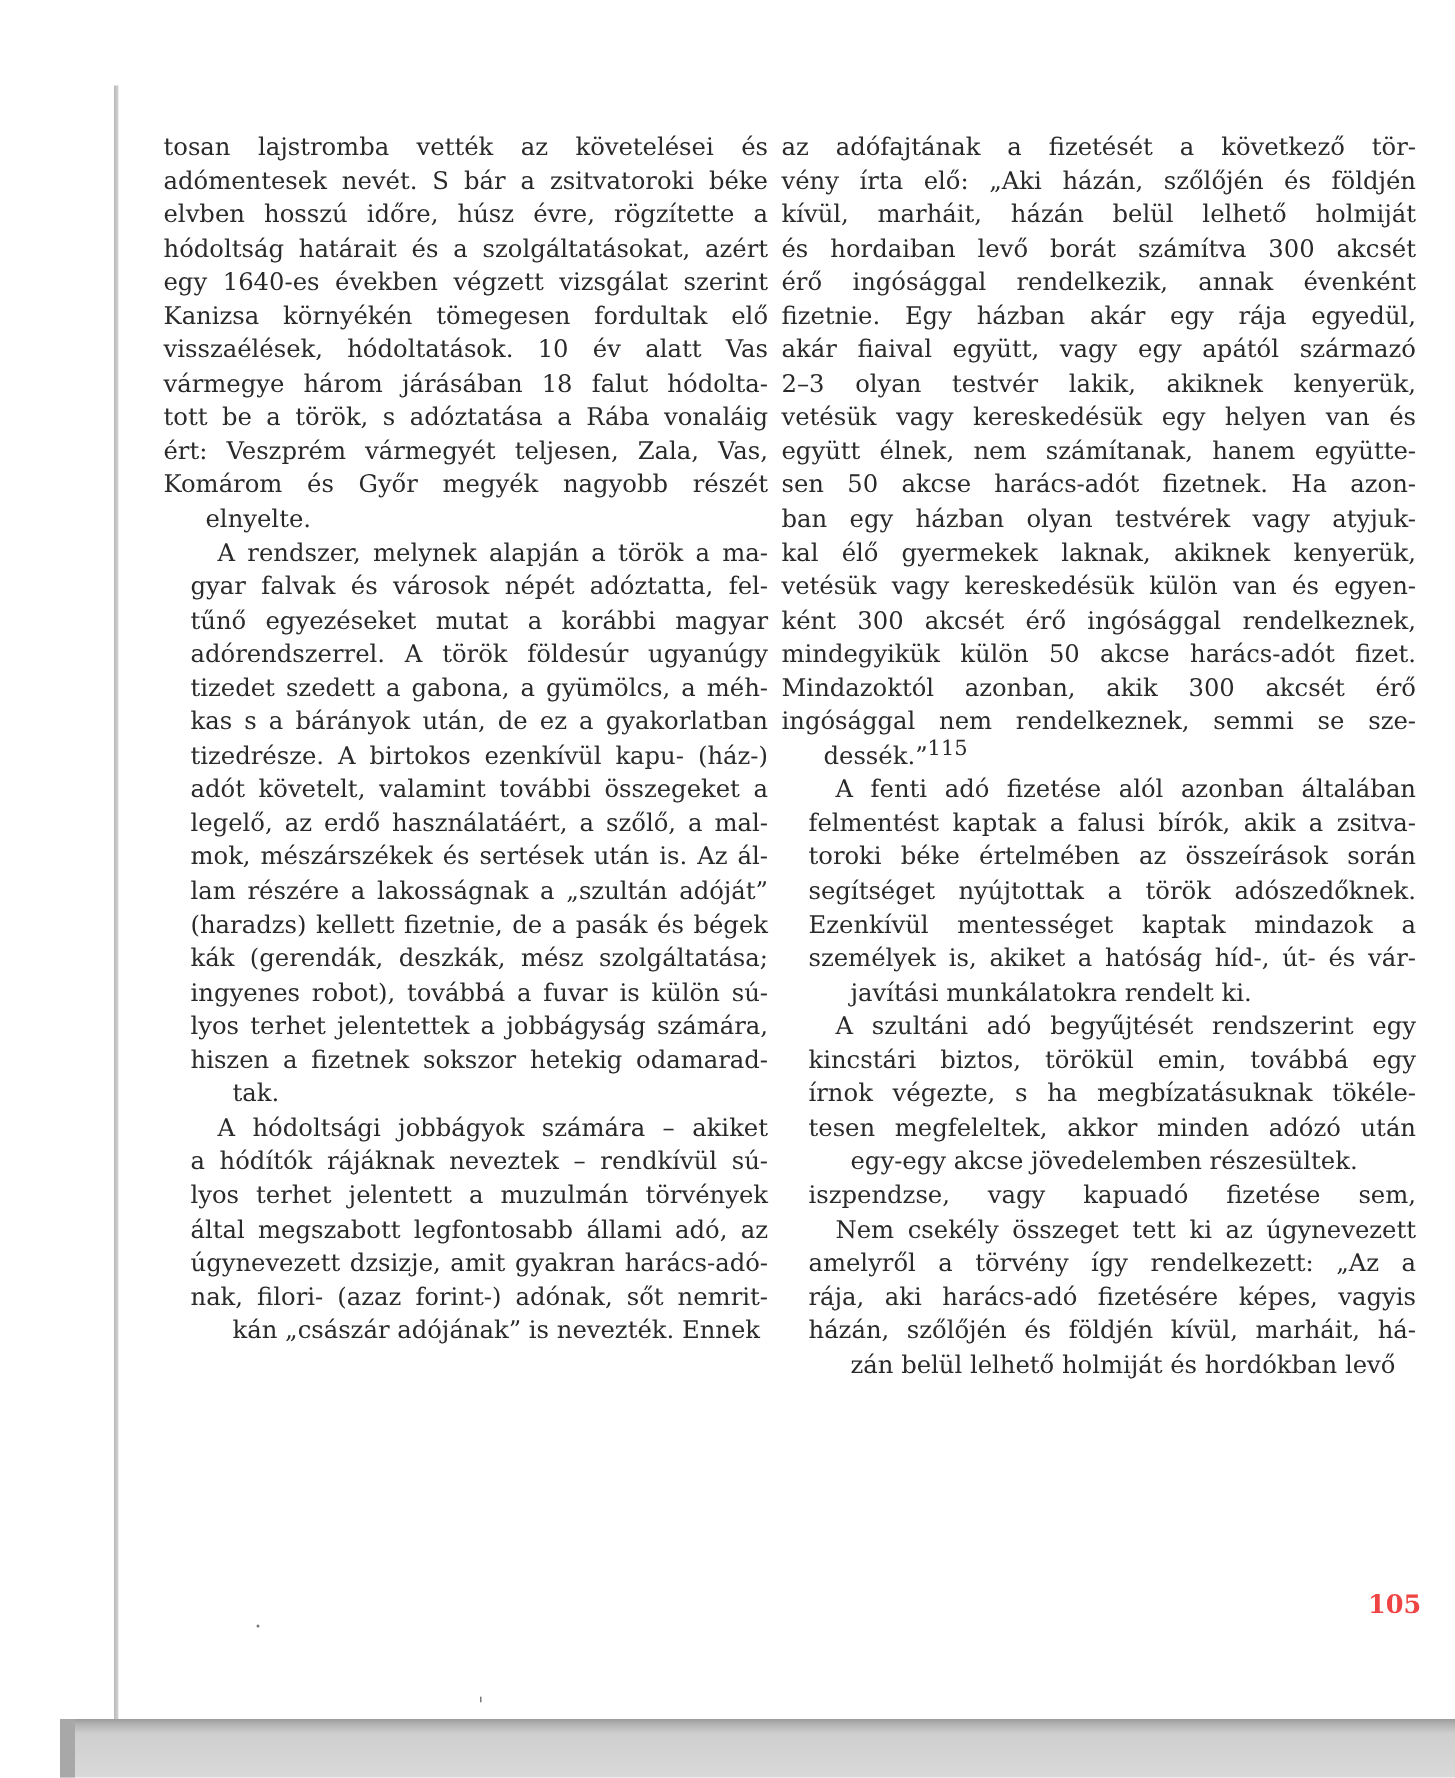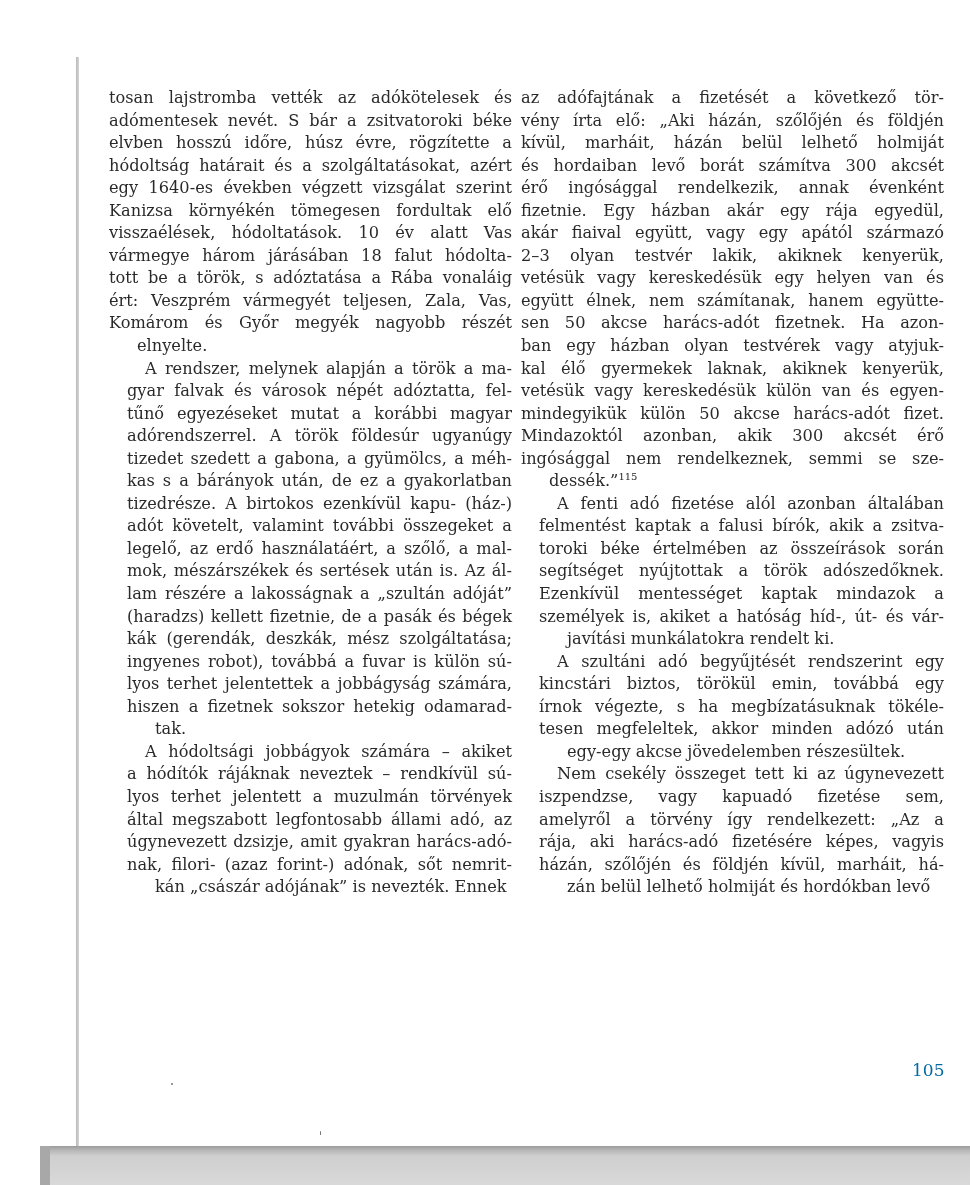--- a/index.html
+++ b/index.html
@@ -67,47 +67,48 @@
       display: block;
       text-align: justify;
       text-align-last: justify;
       white-space: nowrap;
     }
     .line.last {
       text-align-last: left;
       margin-left: 28px;
     }
     sup {
-      font-size: 10px;
+      font-size: 14px;
       vertical-align: 6px;
       line-height: 0;
     }
     .page-number {
       position: absolute;
       left: 912px;
       top: 1060px;
       font-size: 17px;
-      color: #0369a1;
+      color: #ef4444;
+      font-weight: bold;
     }
     .speck {
       position: absolute;
       width: 2px;
       height: 2px;
       background: #777;
       border-radius: 1px;
     }
   </style>
 </head>
 <body>
 
 <div class="page-edge-left"></div>
 
 <div class="column col-left" id="col-left">
     <div class="para">
-      <span class="line">tosan lajstromba vették az adókötelesek és</span>
+      <span class="line">tosan lajstromba vették az követelései és</span>
       <span class="line">adómentesek nevét. S bár a zsitvatoroki béke</span>
       <span class="line">elvben hosszú időre, húsz évre, rögzítette a</span>
       <span class="line">hódoltság határait és a szolgáltatásokat, azért</span>
       <span class="line">egy 1640-es években végzett vizsgálat szerint</span>
       <span class="line">Kanizsa környékén tömegesen fordultak elő</span>
       <span class="line">visszaélések, hódoltatások. 10 év alatt Vas</span>
       <span class="line">vármegye három járásában 18 falut hódolta-</span>
       <span class="line">tott be a török, s adóztatása a Rába vonaláig</span>
       <span class="line">ért: Veszprém vármegyét teljesen, Zala, Vas,</span>
       <span class="line">Komárom és Győr megyék nagyobb részét</span>
@@ -151,20 +152,21 @@
       <span class="line">érő ingósággal rendelkezik, annak évenként</span>
       <span class="line">fizetnie. Egy házban akár egy rája egyedül,</span>
       <span class="line">akár fiaival együtt, vagy egy apától származó</span>
       <span class="line">2–3 olyan testvér lakik, akiknek kenyerük,</span>
       <span class="line">vetésük vagy kereskedésük egy helyen van és</span>
       <span class="line">együtt élnek, nem számítanak, hanem együtte-</span>
       <span class="line">sen 50 akcse harács-adót fizetnek. Ha azon-</span>
       <span class="line">ban egy házban olyan testvérek vagy atyjuk-</span>
       <span class="line">kal élő gyermekek laknak, akiknek kenyerük,</span>
       <span class="line">vetésük vagy kereskedésük külön van és egyen-</span>
+      <span class="line">ként 300 akcsét érő ingósággal rendelkeznek,</span>
       <span class="line">mindegyikük külön 50 akcse harács-adót fizet.</span>
       <span class="line">Mindazoktól azonban, akik 300 akcsét érő</span>
       <span class="line">ingósággal nem rendelkeznek, semmi se sze-</span>
       <span class="line last">dessék.”<sup>115</sup></span>
     </div>
     <div class="para indent">
       <span class="line" style="padding-left: 18px;">A fenti adó fizetése alól azonban általában</span>
       <span class="line">felmentést kaptak a falusi bírók, akik a zsitva-</span>
       <span class="line">toroki béke értelmében az összeírások során</span>
       <span class="line">segítséget nyújtottak a török adószedőknek.</span>
@@ -173,22 +175,22 @@
       <span class="line last">javítási munkálatokra rendelt ki.</span>
     </div>
     <div class="para indent">
       <span class="line" style="padding-left: 18px;">A szultáni adó begyűjtését rendszerint egy</span>
       <span class="line">kincstári biztos, törökül emin, továbbá egy</span>
       <span class="line">írnok végezte, s ha megbízatásuknak tökéle-</span>
       <span class="line">tesen megfeleltek, akkor minden adózó után</span>
       <span class="line last">egy-egy akcse jövedelemben részesültek.</span>
     </div>
     <div class="para indent">
+      <span class="line">iszpendzse, vagy kapuadó fizetése sem,</span>
       <span class="line" style="padding-left: 18px;">Nem csekély összeget tett ki az úgynevezett</span>
-      <span class="line">iszpendzse, vagy kapuadó fizetése sem,</span>
       <span class="line">amelyről a törvény így rendelkezett: „Az a</span>
       <span class="line">rája, aki harács-adó fizetésére képes, vagyis</span>
       <span class="line">házán, szőlőjén és földjén kívül, marháit, há-</span>
       <span class="line last">zán belül lelhető holmiját és hordókban levő</span>
     </div>
   </div>
 
 <div class="page-number">105</div>
 
 <div class="speck" style="left:171px; top:1083px;"></div>

